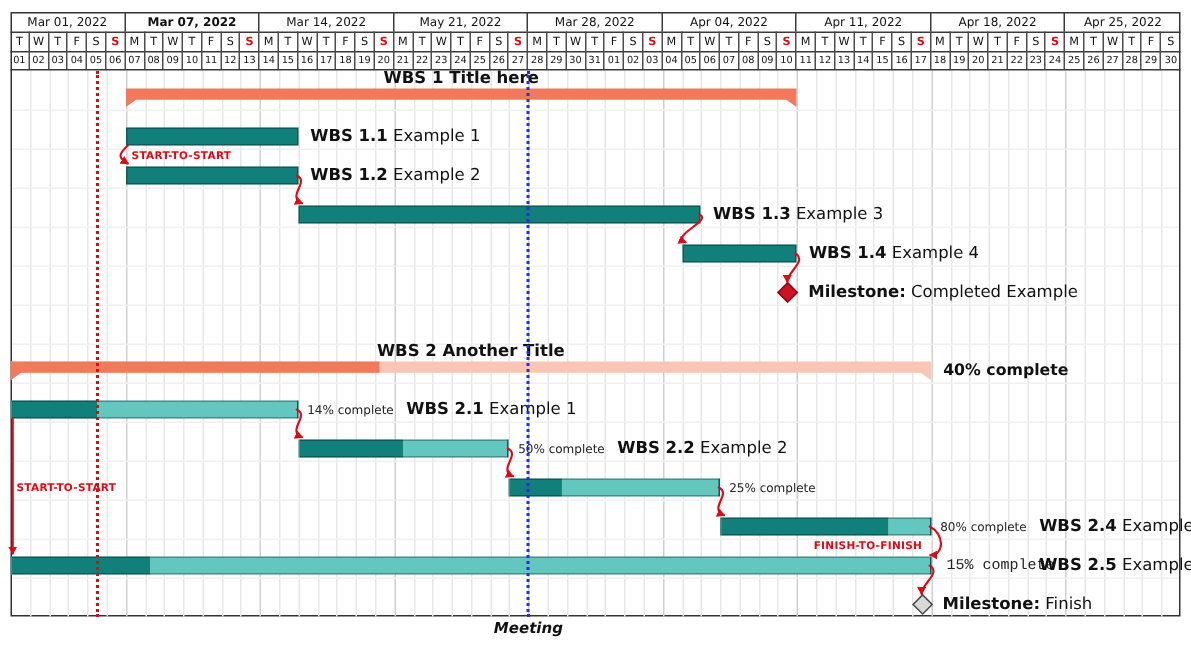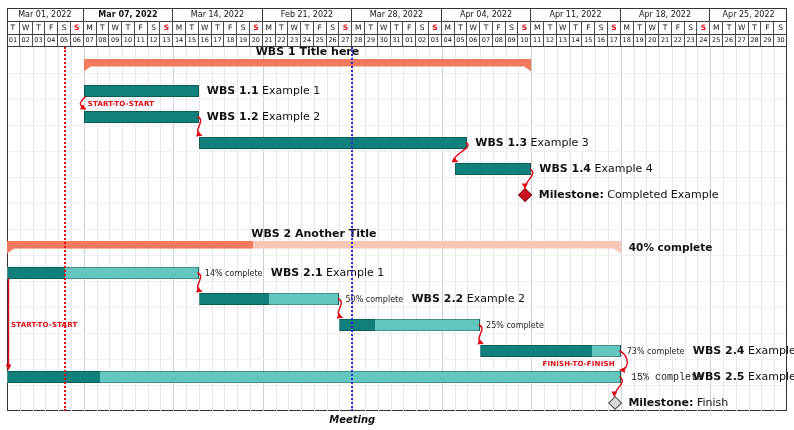--- a/index.html
+++ b/index.html
@@ -91,21 +91,21 @@
       <div style="position: absolute; left: 8px; top: 359px; width: 778px; height: 1px; background: rgb(240, 240, 240);"></div>
       <div style="position: absolute; left: 8px; top: 385px; width: 778px; height: 1px; background: rgb(240, 240, 240);"></div>
     </div>
   <div id="header" class="layer">
       <div style="position: absolute; left: 7px; top: 21px; width: 780px; height: 1px; background: rgb(58, 58, 58);"></div>
       <div style="position: absolute; left: 7px; top: 34px; width: 780px; height: 1px; background: rgb(58, 58, 58);"></div>
       <div style="position: absolute; left: 7px; top: 46px; width: 780px; height: 1px; background: rgb(58, 58, 58);"></div>
       <div style="position: absolute; left: 7px; top: 8px; width: 76.72px; height: 13px; box-sizing: border-box; border-right: 1px solid rgb(58, 58, 58); display: flex; align-items: center; justify-content: center; font-size: 8px; color: rgb(17, 17, 17);">Mar 01, 2022</div>
       <div style="position: absolute; left: 83.72px; top: 8px; width: 89.51px; height: 13px; box-sizing: border-box; border-right: 1px solid rgb(58, 58, 58); display: flex; align-items: center; justify-content: center; font-size: 8px; color: rgb(17, 17, 17); font-weight: bold;">Mar 07, 2022</div>
       <div style="position: absolute; left: 173.23px; top: 8px; width: 89.51px; height: 13px; box-sizing: border-box; border-right: 1px solid rgb(58, 58, 58); display: flex; align-items: center; justify-content: center; font-size: 8px; color: rgb(17, 17, 17);">Mar 14, 2022</div>
-      <div style="position: absolute; left: 262.74px; top: 8px; width: 89.51px; height: 13px; box-sizing: border-box; border-right: 1px solid rgb(58, 58, 58); display: flex; align-items: center; justify-content: center; font-size: 8px; color: rgb(17, 17, 17);">Feb 21, 2022</div>
+      <div style="position: absolute; left: 262.74px; top: 8px; width: 89.51px; height: 13px; box-sizing: border-box; border-right: 1px solid rgb(58, 58, 58); display: flex; align-items: center; justify-content: center; font-size: 8px; color: rgb(17, 17, 17);">May 21, 2022</div>
       <div style="position: absolute; left: 352.25px; top: 8px; width: 89.51px; height: 13px; box-sizing: border-box; border-right: 1px solid rgb(58, 58, 58); display: flex; align-items: center; justify-content: center; font-size: 8px; color: rgb(17, 17, 17);">Mar 28, 2022</div>
       <div style="position: absolute; left: 441.75px; top: 8px; width: 89.51px; height: 13px; box-sizing: border-box; border-right: 1px solid rgb(58, 58, 58); display: flex; align-items: center; justify-content: center; font-size: 8px; color: rgb(17, 17, 17);">Apr 04, 2022</div>
       <div style="position: absolute; left: 531.26px; top: 8px; width: 89.51px; height: 13px; box-sizing: border-box; border-right: 1px solid rgb(58, 58, 58); display: flex; align-items: center; justify-content: center; font-size: 8px; color: rgb(17, 17, 17);">Apr 11, 2022</div>
       <div style="position: absolute; left: 620.77px; top: 8px; width: 89.51px; height: 13px; box-sizing: border-box; border-right: 1px solid rgb(58, 58, 58); display: flex; align-items: center; justify-content: center; font-size: 8px; color: rgb(17, 17, 17);">Apr 18, 2022</div>
       <div style="position: absolute; left: 710.28px; top: 8px; width: 76.72px; height: 13px; box-sizing: border-box; display: flex; align-items: center; justify-content: center; font-size: 8px; color: rgb(17, 17, 17);">Apr 25, 2022</div>
       <div style="position: absolute; left: 7px; top: 21px; width: 12.79px; height: 13px; box-sizing: border-box; border-right: 1px solid rgb(77, 77, 77); display: flex; align-items: center; justify-content: center; font-size: 7.5px; color: rgb(17, 17, 17);">T</div>
       <div style="position: absolute; left: 19.79px; top: 21px; width: 12.79px; height: 13px; box-sizing: border-box; border-right: 1px solid rgb(77, 77, 77); display: flex; align-items: center; justify-content: center; font-size: 7.5px; color: rgb(17, 17, 17);">W</div>
       <div style="position: absolute; left: 32.57px; top: 21px; width: 12.79px; height: 13px; box-sizing: border-box; border-right: 1px solid rgb(77, 77, 77); display: flex; align-items: center; justify-content: center; font-size: 7.5px; color: rgb(17, 17, 17);">T</div>
       <div style="position: absolute; left: 45.36px; top: 21px; width: 12.79px; height: 13px; box-sizing: border-box; border-right: 1px solid rgb(77, 77, 77); display: flex; align-items: center; justify-content: center; font-size: 7.5px; color: rgb(17, 17, 17);">F</div>
       <div style="position: absolute; left: 58.15px; top: 21px; width: 12.79px; height: 13px; box-sizing: border-box; border-right: 1px solid rgb(77, 77, 77); display: flex; align-items: center; justify-content: center; font-size: 7.5px; color: rgb(17, 17, 17);">S</div>
@@ -250,21 +250,21 @@
       <div style="position: absolute; left: 628.77px; top: 241px; font-size: 10.5px; line-height: 12px; font-weight: bold; white-space: nowrap; color: rgb(17, 17, 17);">40% complete</div>
       <div style="position: absolute; left: 7px; top: 267px; width: 191.8px; height: 12px; box-sizing: border-box; border: 1px solid rgba(0, 0, 0, 0.28); background: linear-gradient(90deg, rgb(18, 128, 122) 30%, rgb(99, 198, 191) 30%);"></div>
       <div style="position: absolute; left: 204.8px; top: 268.5px; font-size: 8px; line-height: 9px; white-space: nowrap; color: rgb(34, 34, 34);">14% complete</div>
       <div style="position: absolute; left: 270.8px; top: 266px; font-size: 11px; line-height: 13px; white-space: nowrap; color: rgb(17, 17, 17);"><b>WBS 2.1</b> Example 1</div>
       <div style="position: absolute; left: 198.8px; top: 293px; width: 140.66px; height: 12px; box-sizing: border-box; border: 1px solid rgba(0, 0, 0, 0.28); background: linear-gradient(90deg, rgb(18, 128, 122) 50%, rgb(99, 198, 191) 50%);"></div>
       <div style="position: absolute; left: 345.46px; top: 294.5px; font-size: 8px; line-height: 9px; white-space: nowrap; color: rgb(34, 34, 34);">50% complete</div>
       <div style="position: absolute; left: 411.46px; top: 292px; font-size: 11px; line-height: 13px; white-space: nowrap; color: rgb(17, 17, 17);"><b>WBS 2.2</b> Example 2</div>
       <div style="position: absolute; left: 339.46px; top: 319px; width: 140.66px; height: 12px; box-sizing: border-box; border: 1px solid rgba(0, 0, 0, 0.28); background: linear-gradient(90deg, rgb(18, 128, 122) 25%, rgb(99, 198, 191) 25%);"></div>
       <div style="position: absolute; left: 486.11px; top: 320.5px; font-size: 8px; line-height: 9px; white-space: nowrap; color: rgb(34, 34, 34);">25% complete</div>
       <div style="position: absolute; left: 480.11px; top: 345px; width: 140.66px; height: 12px; box-sizing: border-box; border: 1px solid rgba(0, 0, 0, 0.28); background: linear-gradient(90deg, rgb(18, 128, 122) 80%, rgb(99, 198, 191) 80%);"></div>
-      <div style="position: absolute; left: 626.77px; top: 346.5px; font-size: 8px; line-height: 9px; white-space: nowrap; color: rgb(34, 34, 34);">73% complete</div>
+      <div style="position: absolute; left: 626.77px; top: 346.5px; font-size: 8px; line-height: 9px; white-space: nowrap; color: rgb(34, 34, 34);">80% complete</div>
       <div style="position: absolute; left: 692.77px; top: 344px; font-size: 11px; line-height: 13px; white-space: nowrap; color: rgb(17, 17, 17);"><b>WBS 2.4</b> Example 4</div>
       <div style="position: absolute; left: 7px; top: 371px; width: 613.77px; height: 12px; box-sizing: border-box; border: 1px solid rgba(0, 0, 0, 0.28); background: linear-gradient(90deg, rgb(18, 128, 122) 15%, rgb(99, 198, 191) 15%);"></div>
       <div style="position: absolute; left: 631px; top: 372.5px; font-size: 10px; line-height: 9px; white-space: nowrap; color: rgb(34, 34, 34); font-family: Liberation Mono, monospace;">15% complete</div>
       <div style="position: absolute; left: 692.77px; top: 370px; font-size: 11px; line-height: 13px; white-space: nowrap; color: rgb(17, 17, 17);"><b>WBS 2.5</b> Example</div>
       <div style="position: absolute; left: 609.68px; top: 398.3px; width: 8.2px; height: 8.2px; background: rgb(217, 217, 217); border: 1px solid rgb(74, 74, 74); transform: rotate(45deg);"></div>
       <div style="position: absolute; left: 628.38px; top: 396px; font-size: 11px; line-height: 13px; white-space: nowrap; color: rgb(17, 17, 17);"><b>Milestone:</b> Finish</div>
     </div>
   <div id="vrules" class="layer">
       <div style="position: absolute; left: 63.54px; top: 47px; height: 364px; width: 0px; border-left: 2px dotted rgb(227, 6, 19);"></div>
       <div style="position: absolute; left: 351.25px; top: 47px; height: 364px; width: 0px; border-left: 2px dotted rgb(44, 44, 214);"></div>

